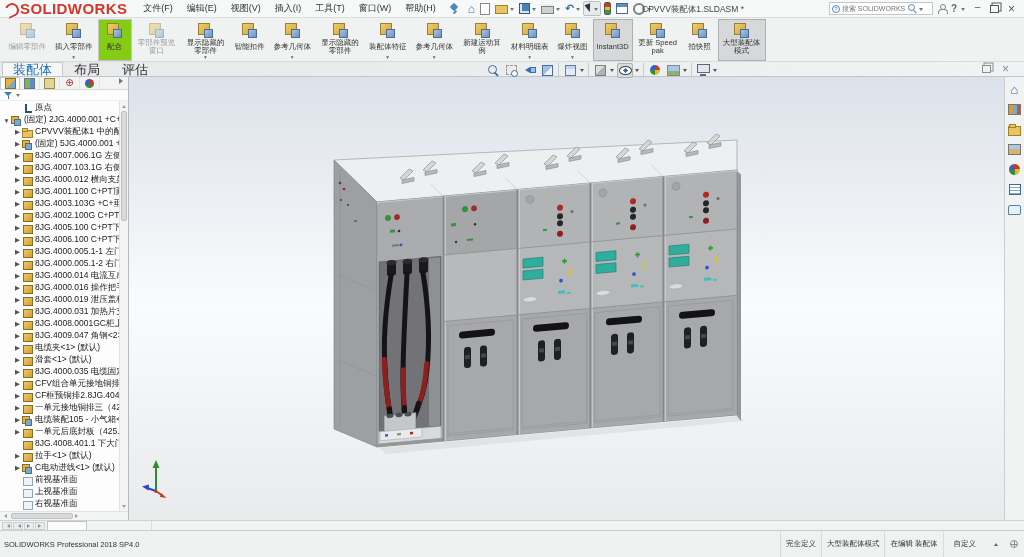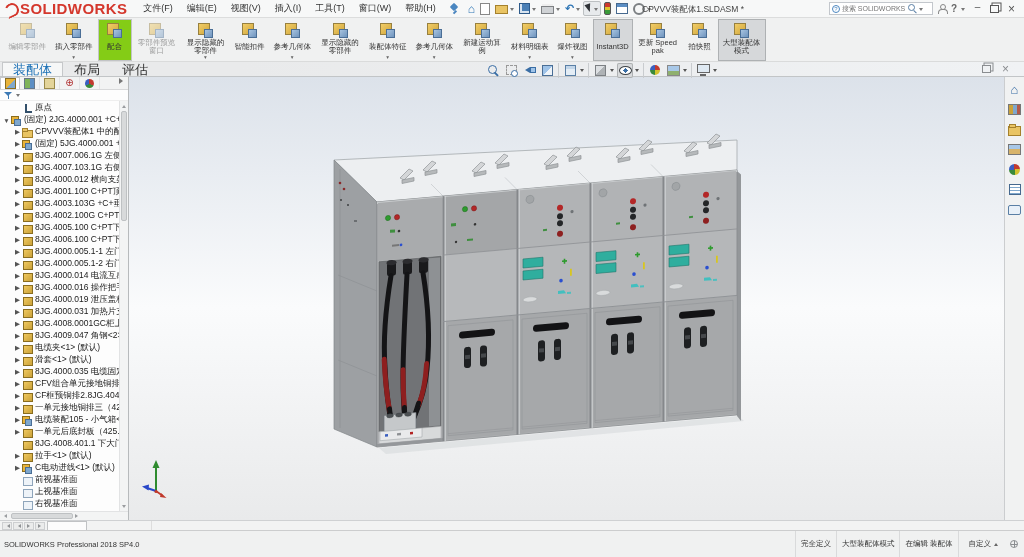--- a/index.html
+++ b/index.html
@@ -165,21 +165,21 @@
   .rewind-button::before,.step-back-button::before{content:"";border:2.5px solid transparent;border-right:3.5px solid #8e9194}
   .play-button::before,.step-forward-button::before{content:"";border:2.5px solid transparent;border-left:3.5px solid #8e9194}
   .btab{padding:16px 9px;font-size:10px;display:flex;align-items:center;color:#444;border-right:1px solid #ddd}
   .btab.act{background:#fcfcfc;border:1px solid #c0c2c4;border-bottom:none;color:#000}
 
   
   .statusbar{height:27px;background:#f0f1f1;border-top:1px solid #cccdce;display:flex;align-items:center;font-size:7.5px;color:#333}
   .sleft{padding-left:4px}
   .sright{margin-left:auto;display:flex;align-items:center;height:100%}
   .sseg{padding:0 5px;border-left:1px solid #d9dadb;display:flex;align-items:center;height:100%}
-  .scustom{display:flex;align-items:center;gap:3px;padding:0 10px;border-left:1px solid #d9dadb;height:100%}
+  .scustom{display:flex;align-items:center;gap:18px;padding:0 10px;border-left:1px solid #d9dadb;height:100%}
   .scaret{border:2.5px solid transparent;border-bottom:3.5px solid #666;margin-bottom:2px}
   .globe-icon{width:8px;height:8px;border:1px solid #8a8d90;border-radius:50%;background:linear-gradient(#0000 3px,#8a8d90 3px 3.8px,#0000 3.8px),linear-gradient(90deg,#0000 3px,#8a8d90 3px 3.8px,#0000 3.8px);margin:0 6px 0 2px}
 </style>
 </head>
 <body>
 
 <div class="app">
 
   <div class="titlebar">
     <span class="logomark"></span>

